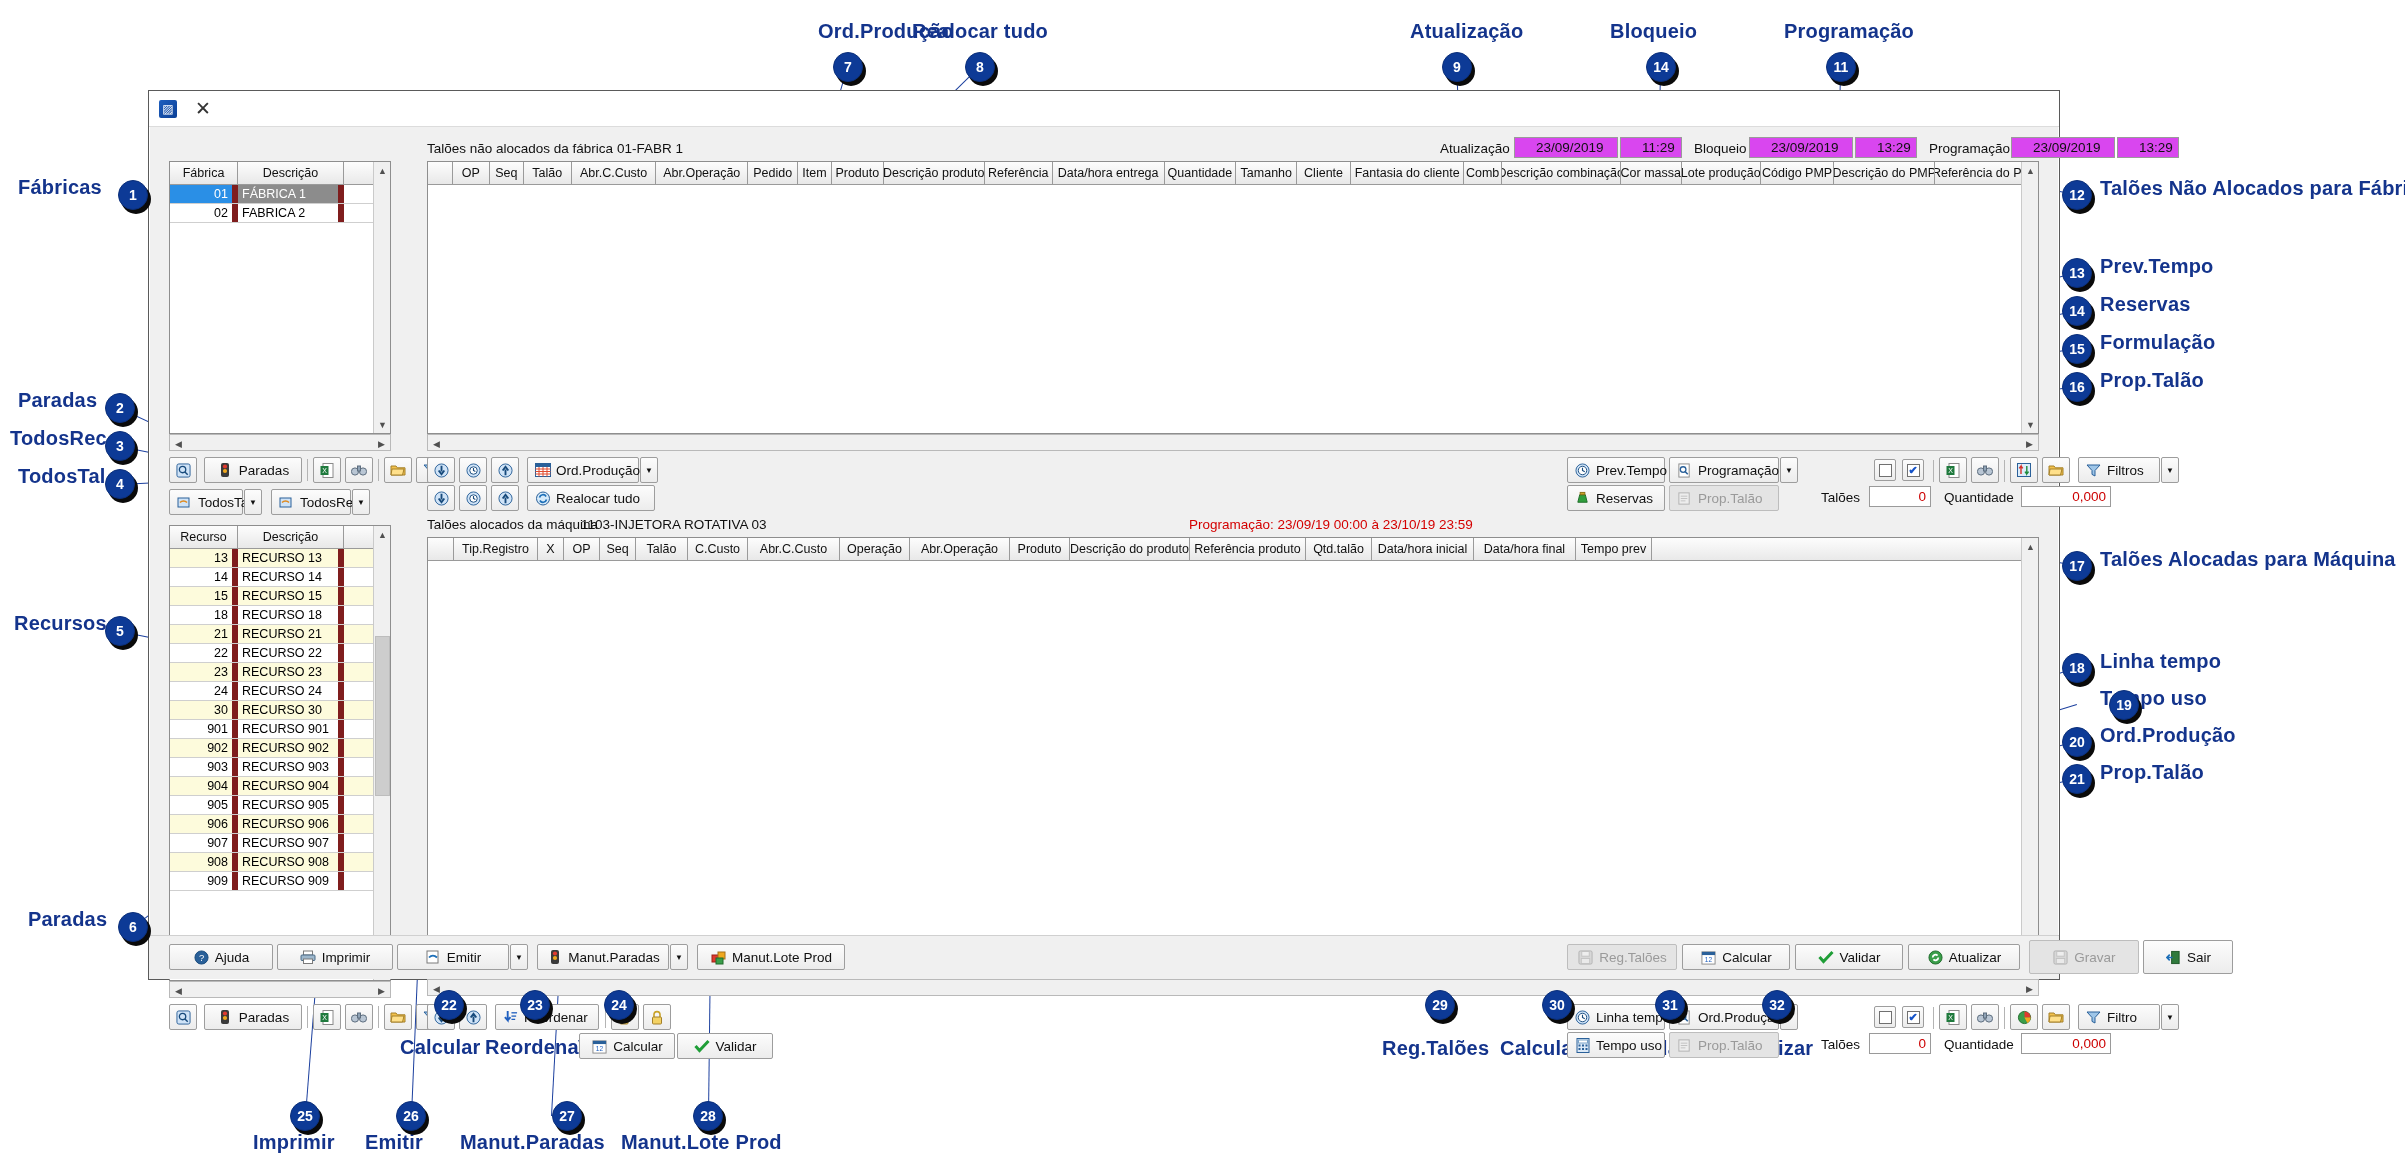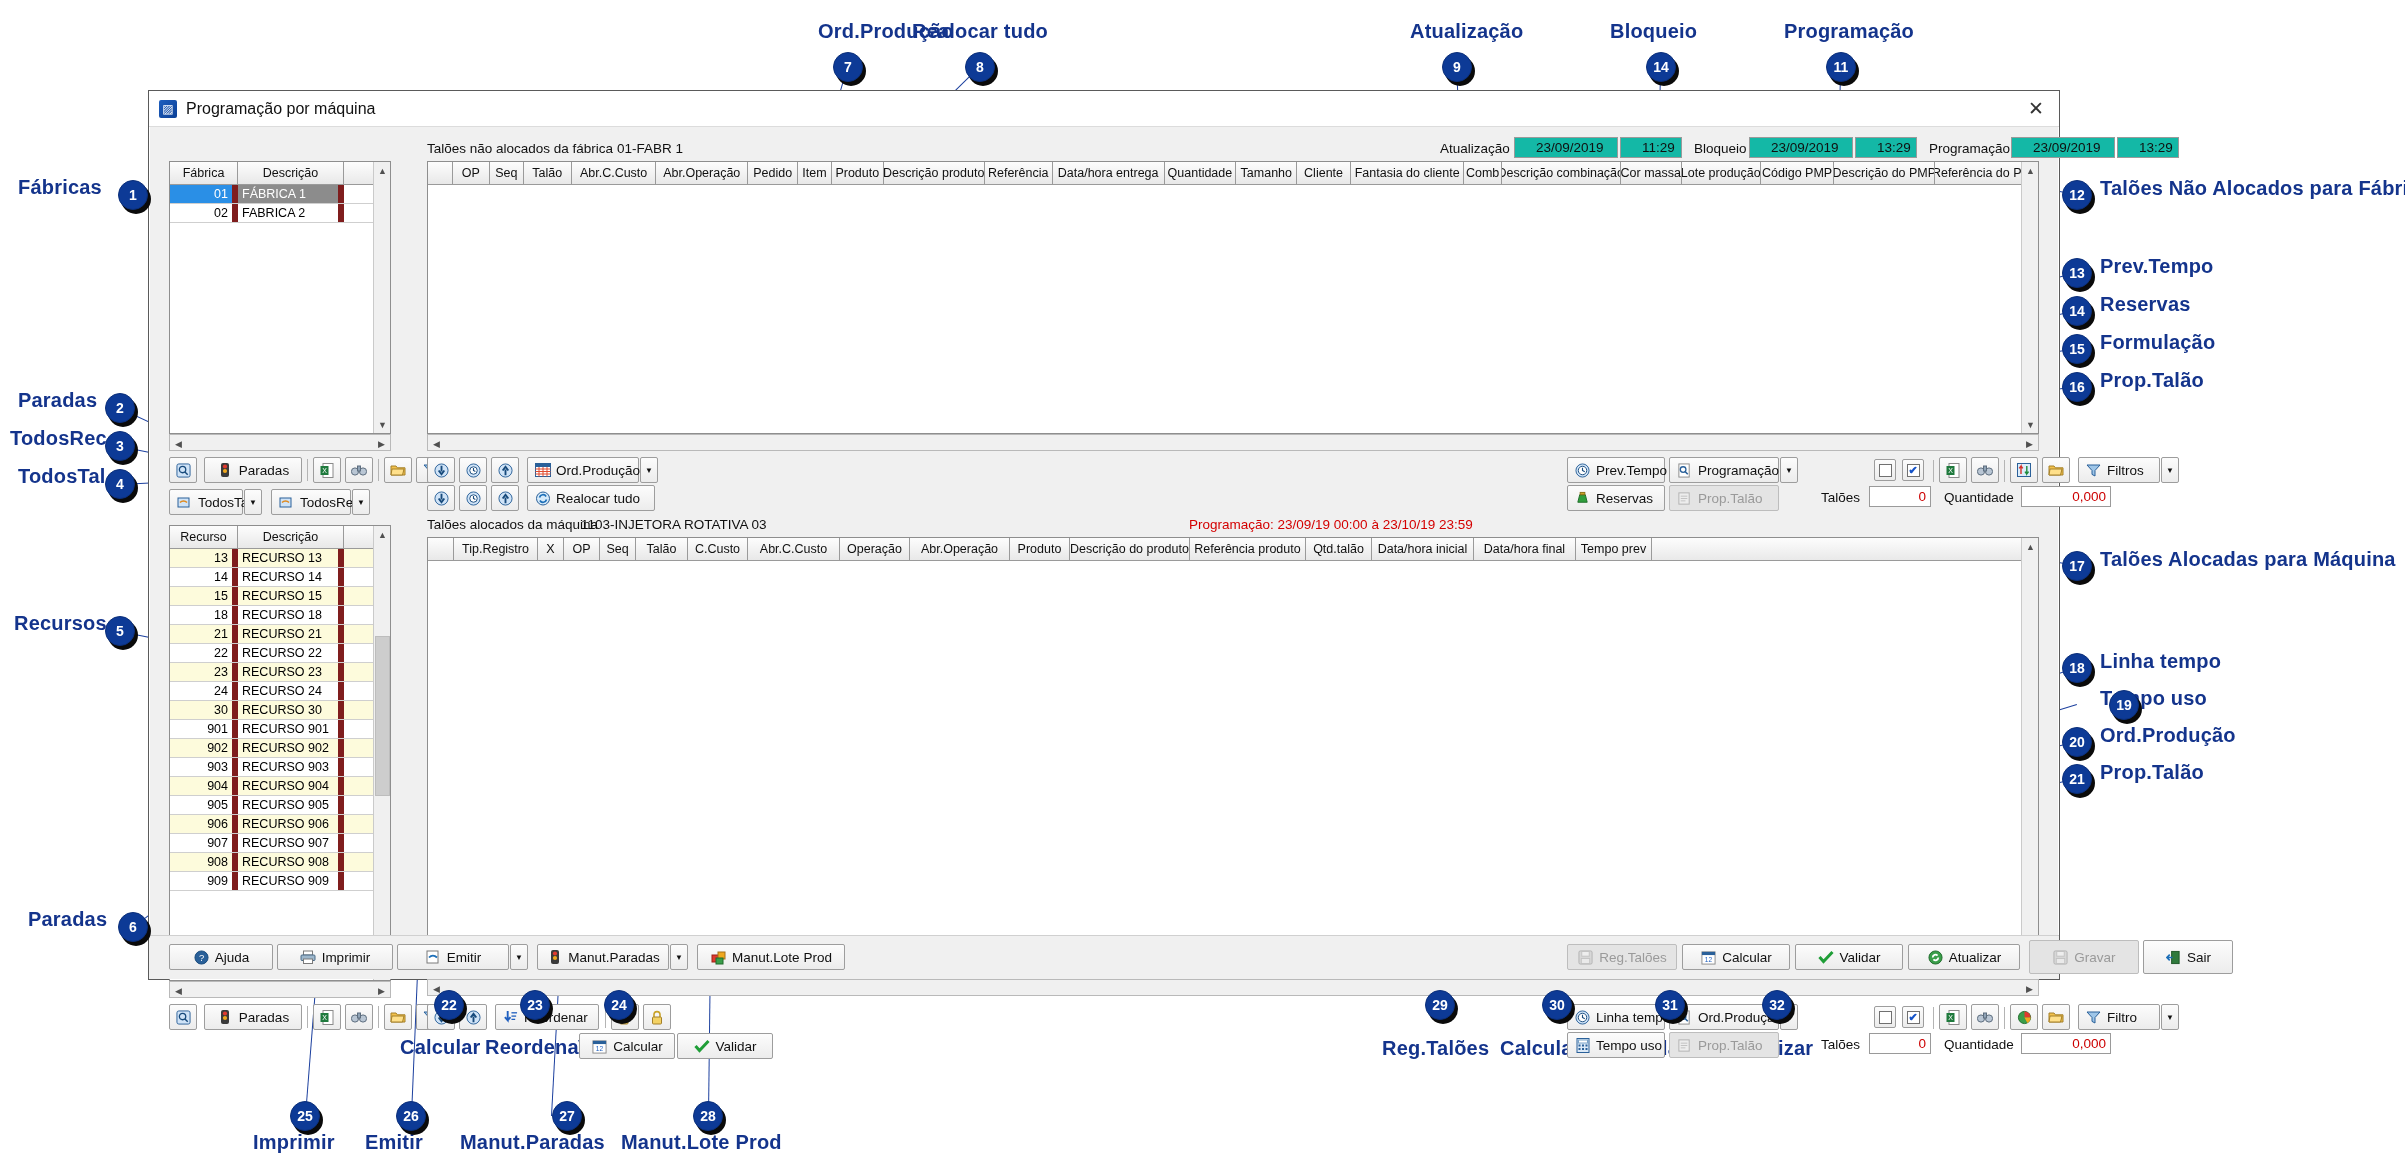--- a/index.html
+++ b/index.html
@@ -173,21 +173,21 @@
   .field{
     position:absolute;
     background:#ffffff;
     border:1px solid #9a9a9a;
     font-size:13.5px;
     display:flex;align-items:center;
     padding:0 4px;
     height:21px;
     color:#101010;
   }
-  .field.ro{ background:#14b8a6;padding-left:21px; }
+  .field.ro{ background:#d946ef;padding-left:21px; }
   .field.r{ justify-content:flex-end; color:#cc0000; }
 
   .chk{
     position:absolute;
     width:22px;height:22px;
     background:linear-gradient(#fcfcfc,#ececec);
     border:1px solid #9d9d9d;border-radius:2px;
     display:flex;align-items:center;justify-content:center;
   }
   .chkbox{
@@ -301,21 +301,20 @@
     <div class="ann-line" style="left: 1670px; top: 1005px; width: 53.0377px; transform: rotate(-87.8389deg);"></div>
     <div class="ann-label" style="left: 1727px; top: 1037px;">Atualizar</div>
     <div class="ann-badge" style="left: 1762px; top: 990px;">32</div>
     <div class="ann-line" style="left: 1777px; top: 1005px; width: 53.0094px; transform: rotate(-88.9191deg);"></div>
   </div>
 
 <div id="win">
 
   <div id="titlebar">
     <div class="tb-icon">▨</div>
-    <div class="tb-title">Programação por máquina</div>
     <div class="tb-close">✕</div>
   </div>
 
   <div class="client">
 
     <div class="cap" style="left:1291px;top:14px;">Atualização</div>
     <div class="field ro" style="left:1365px;top:10px;width:104px;">23/09/2019</div>
     <div class="field ro" style="left:1471px;top:10px;width:62px;">11:29</div>
 
     <div class="cap" style="left:1545px;top:14px;">Bloqueio</div>

